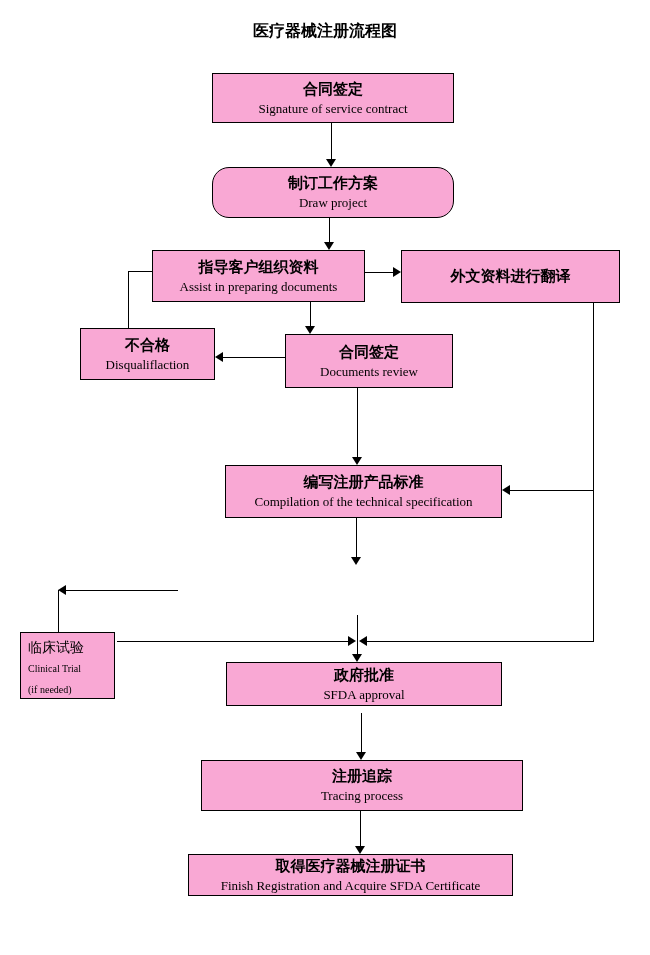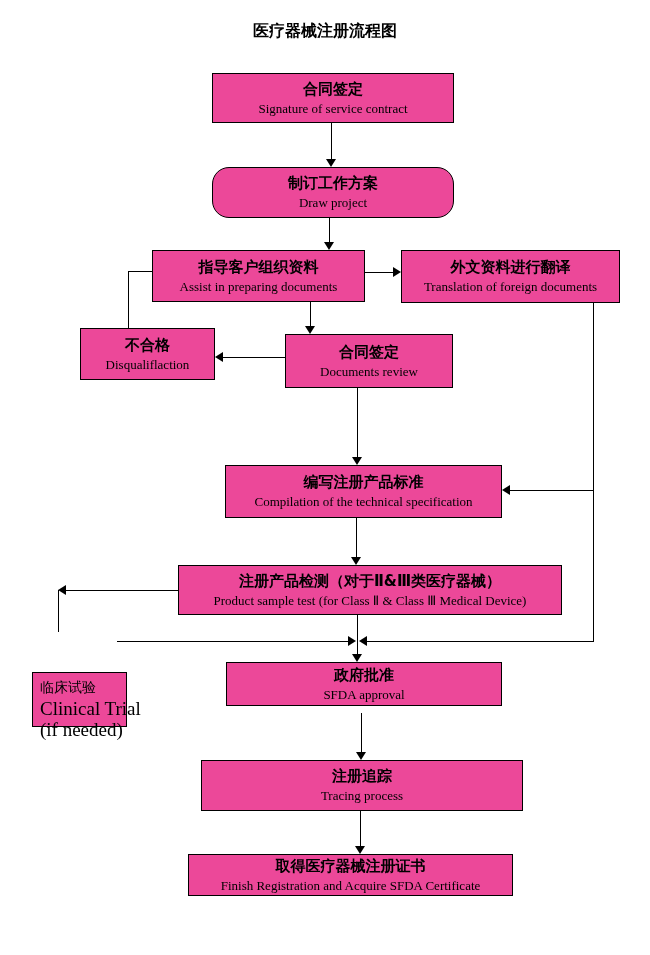--- a/index.html
+++ b/index.html
@@ -25,21 +25,21 @@
     left: 15px; top: 45px; width: 620px;
     text-align: center;
     font-family: "Liberation Serif", serif;
     font-weight: bold;
     font-size: 15px;
   }
   .box {
     position: absolute;
     box-sizing: border-box;
     border: 1px solid #000000;
-    background: #ec4899;
+    background: #f9a8d4;
     display: flex;
     flex-direction: column;
     justify-content: center;
     align-items: center;
     text-align: center;
   }
   .box .cn {
     font-family: "DejaVu Sans", sans-serif;
     font-weight: bold;
     font-size: 15px;
@@ -59,21 +59,21 @@
     text-align: left;
     padding: 4px 0 0 7px;
   }
   .box.left-align .cn-normal {
     font-family: "DejaVu Sans", sans-serif;
     font-weight: normal;
     font-size: 14px;
     line-height: 21px;
   }
   .box.left-align .en {
-    font-size: 19px;
+    font-size: 10px;
     line-height: 21px;
   }
   .vline { position: absolute; width: 1px; background: #000000; }
   .hline { position: absolute; height: 1px; background: #000000; }
   .arr { position: absolute; width: 0; height: 0; }
   .arr-down {
     border-left: 5px solid transparent;
     border-right: 5px solid transparent;
     border-top: 8px solid #000000;
   }
@@ -105,44 +105,39 @@
     <div class="en">Draw project</div>
   </div>
 
   <div class="box" style="left:152px; top:250px; width:213px; height:52px;">
     <div class="cn">指导客户组织资料</div>
     <div class="en">Assist in preparing documents</div>
   </div>
 
   <div class="box" style="left:401px; top:250px; width:219px; height:53px;">
     <div class="cn">外文资料进行翻译</div>
-    <div class="en">Translation of foreign documents</div>
   </div>
 
   <div class="box" style="left:80px; top:328px; width:135px; height:52px;">
     <div class="cn">不合格</div>
     <div class="en">Disqualiflaction</div>
   </div>
 
   <div class="box" style="left:285px; top:334px; width:168px; height:54px;">
     <div class="cn">合同签定</div>
     <div class="en">Documents review</div>
   </div>
 
   <div class="box" style="left:225px; top:465px; width:277px; height:53px;">
     <div class="cn">编写注册产品标准</div>
     <div class="en">Compilation of the technical specification</div>
   </div>
 
-  <div class="box" style="left:178px; top:565px; width:384px; height:50px;">
-    <div class="cn">注册产品检测（对于Ⅱ&amp;Ⅲ类医疗器械）</div>
-    <div class="en">Product sample test (for Class Ⅱ &amp; Class Ⅲ Medical Device)</div>
-  </div>
-
-  <div class="box left-align" style="left:32px; top:632px; width:95px; height:55px;margin-top:40px;">
+
+  <div class="box left-align" style="left:20px; top:632px; width:95px; height:67px;">
     <div class="cn-normal">临床试验</div>
     <div class="en">Clinical Trial</div>
     <div class="en">(if needed)</div>
   </div>
 
   <div class="box" style="left:226px; top:662px; width:276px; height:44px;">
     <div class="cn">政府批准</div>
     <div class="en">SFDA approval</div>
   </div>
 

